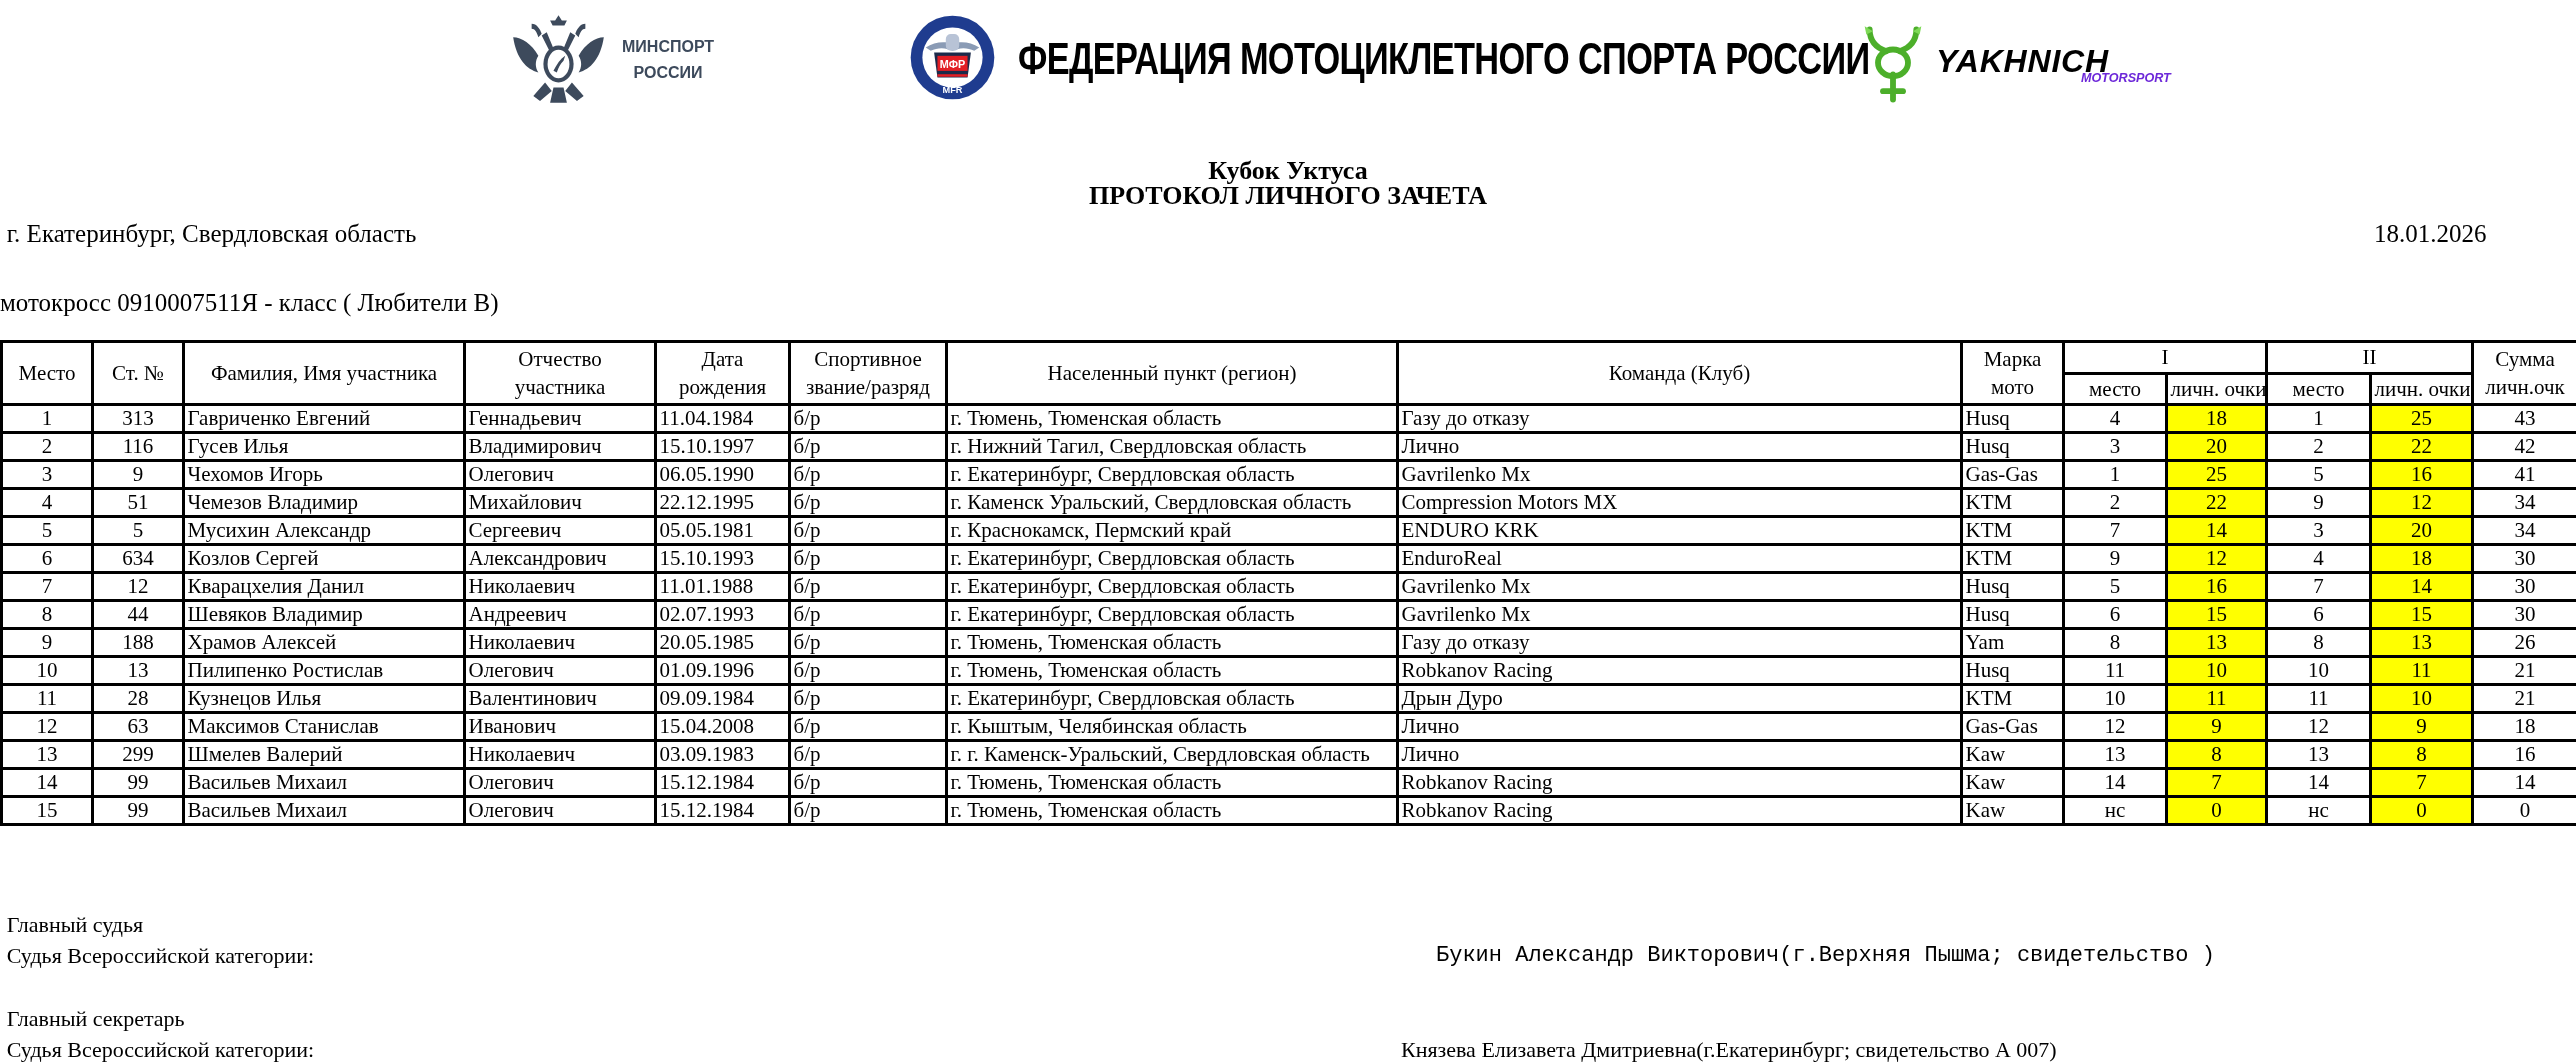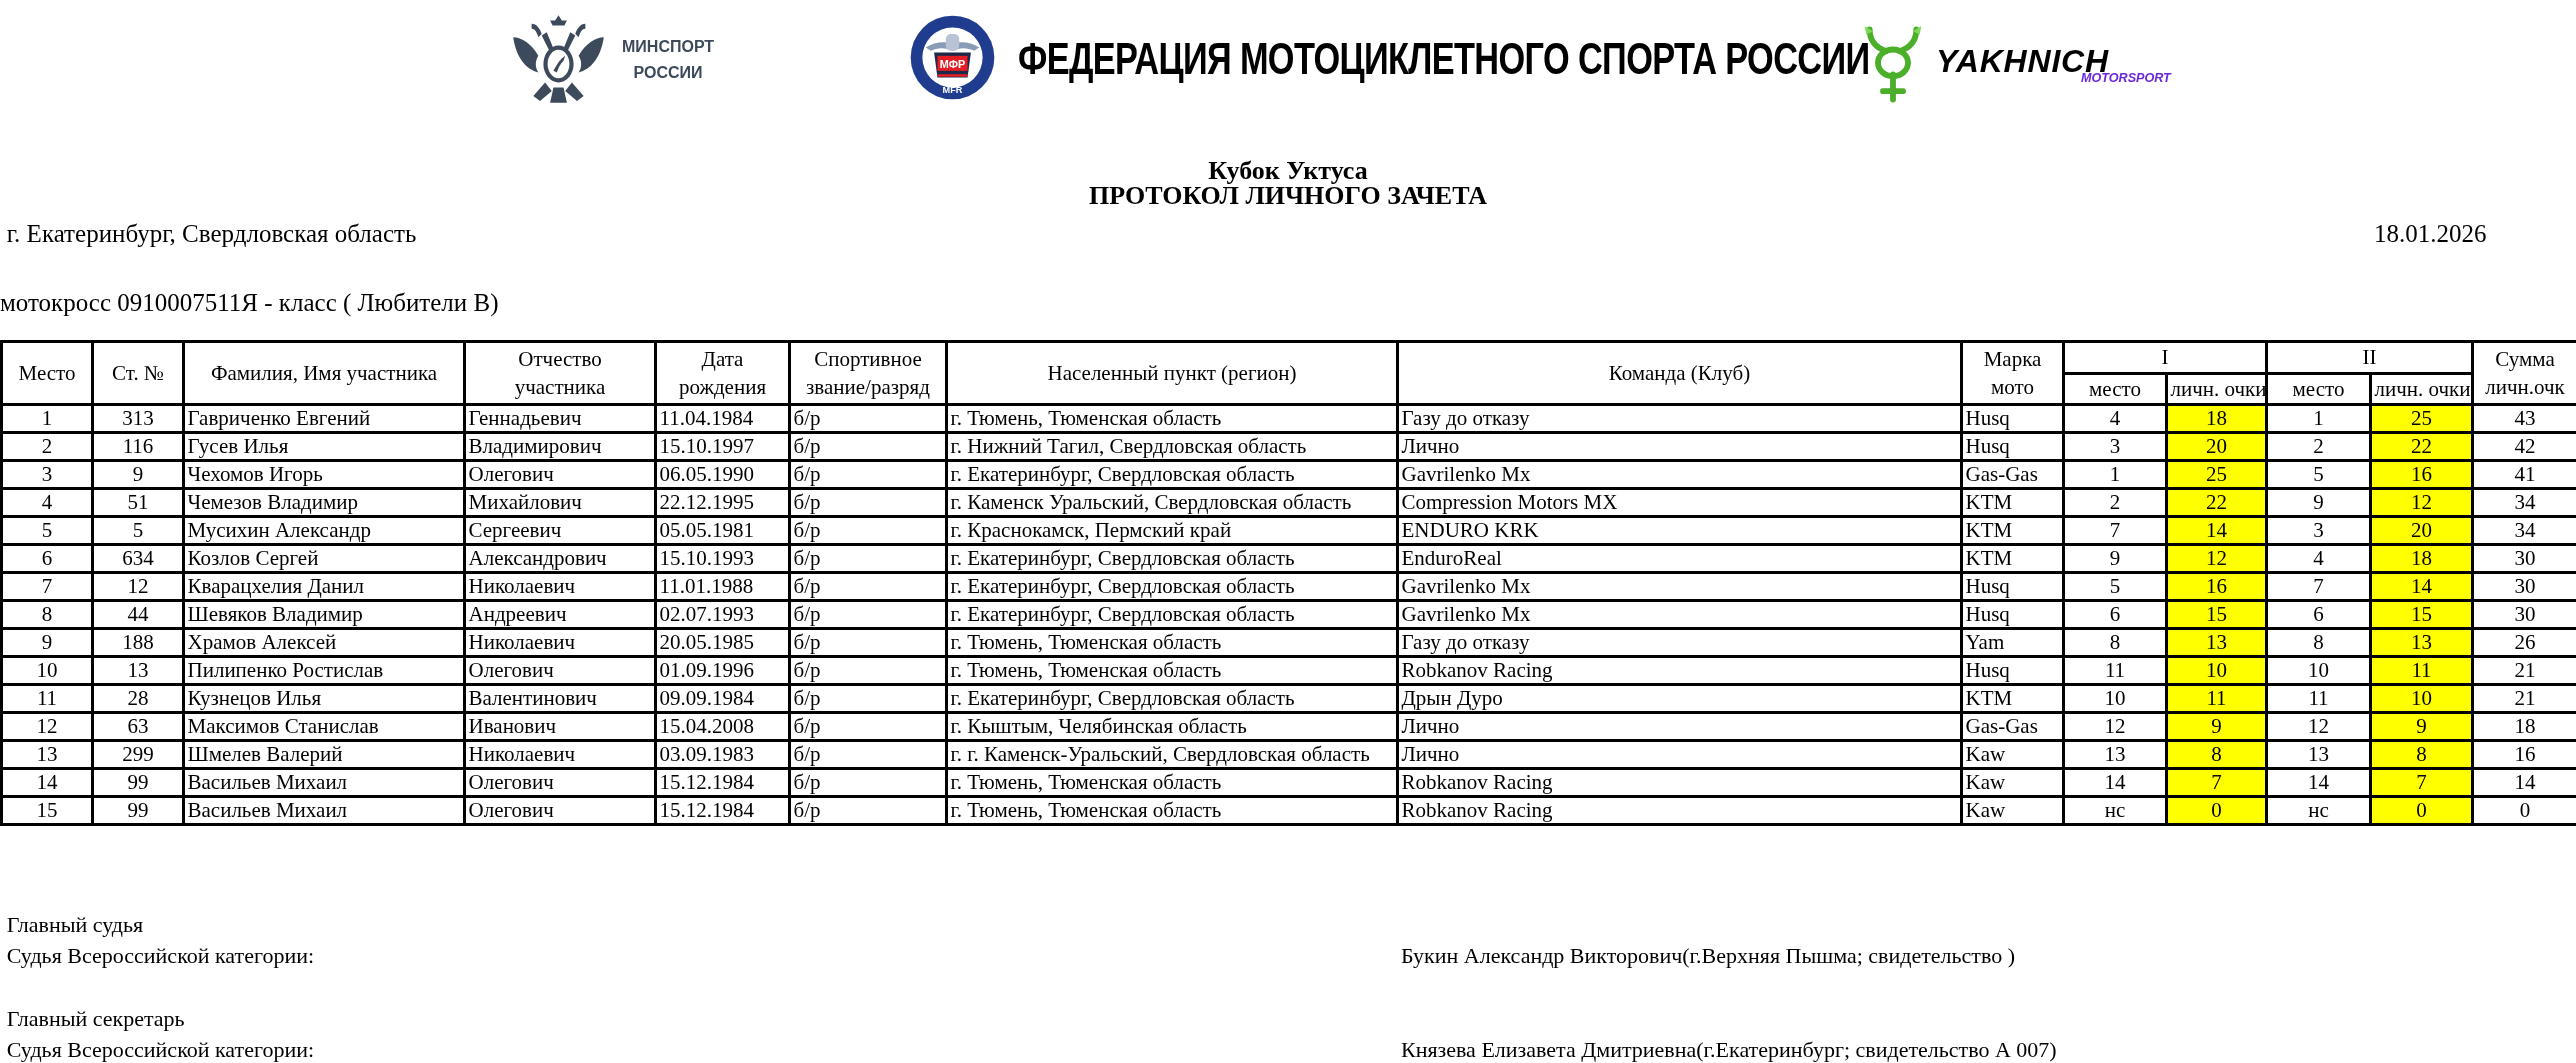--- a/index.html
+++ b/index.html
@@ -33,21 +33,21 @@
   table.results th { line-height:28.6px; text-align:center; vertical-align:middle; }
   table.results thead tr.h1 th { height:28.6px; }
   table.results thead tr.h2 th { height:25px; }
   td.c { text-align:center; }
   td.l { text-align:left; }
   td.pts { background:#ffff00; text-align:center; }
   
   .foot { font-size:22px; }
   .f1 { left:6.7px; top:912px; }
   .f2 { left:6.7px; top:943px; }
-  .f3 { left:1401px; top:943px; }
+  .f3 { left:1436px; top:943px;font-family:Liberation Mono, monospace; }
   .f4 { left:6.7px; top:1006px; }
   .f5 { left:6.7px; top:1037px; }
   .f6 { left:1401px; top:1037px; }
 </style>
 </head>
 <body>
 
 <div class="abs minsport-emblem">
   <svg width="101" height="94" viewBox="0 0 120 112">
     <g fill="#3d4a5c">

